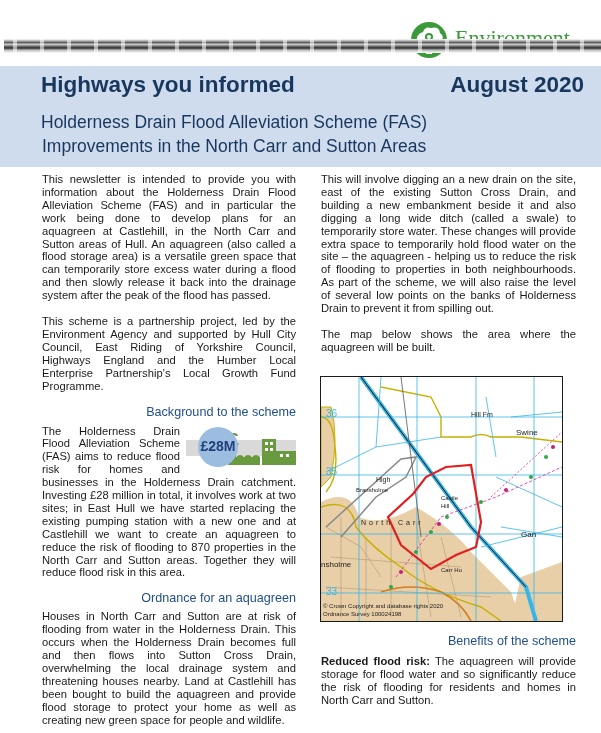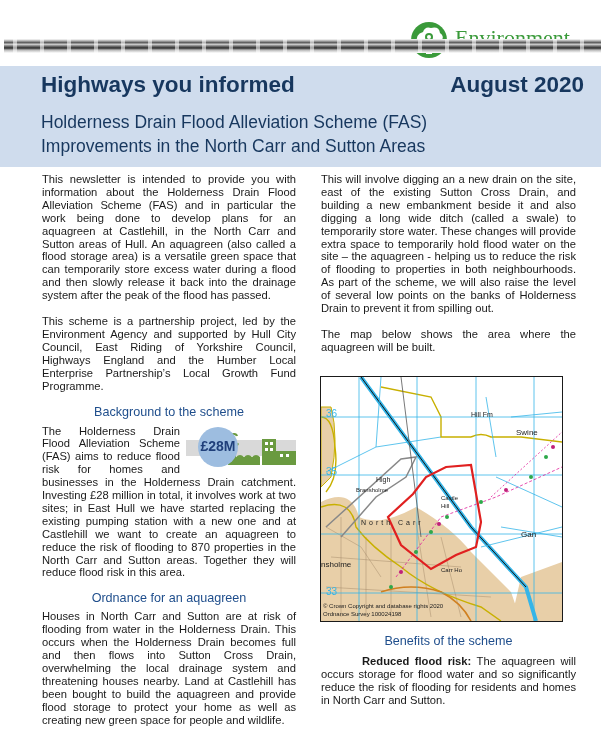--- a/index.html
+++ b/index.html
@@ -7,31 +7,31 @@
   .logo { position:absolute; left:405px; top:22px; width:196px; height:34px; }
   .logo-text { position:absolute; left:50px; top:3px; font-family:"Liberation Serif", serif; font-size:22px; color:#3a9a3a; white-space:nowrap; }
   .scan-rule { position:absolute; left:4px; right:0; top:39px; height:14px;
     background:
       repeating-linear-gradient(90deg, rgba(0,0,0,0) 0 9px, rgba(255,255,255,0.55) 9px 13px, rgba(0,0,0,0) 13px 27px),
       linear-gradient(180deg, #ffffff 0, #a8a8a8 2px, #4a4a4a 4px, #e0e0e0 5px, #7a7a7a 7px, #2c2c2c 9px, #b8b8b8 11px, #ffffff 14px);
   }
   .band { position:absolute; left:0; top:66px; width:601px; height:101px; background:#cfdced; }
   .kyi { position:absolute; left:41px; top:72px; font-size:22.5px; font-weight:bold; color:#17375e; }
   .date { position:absolute; right:17px; top:72px; font-size:22.5px; font-weight:bold; color:#17375e; }
-  .subtitle { position:absolute; left:41px; top:110px; font-size:17.5px; line-height:24px; color:#17375e; }
+  .subtitle { position:absolute; left:41px; top:110px; font-size:17.5px; line-height:24px; color:#17375e;text-align:center; }
   .col { position:absolute; font-size:11.2px; line-height:12.9px; text-align:justify; color:#1a1a1a; }
   .col p { margin:0; }
   .col-left { left:42px; top:173px; width:254px; }
   .col-right { left:321px; top:173px; width:255px; }
-  .h2 { font-size:12.6px; color:#1f4e8c; margin:0; line-height:14px; text-align:center; }
+  .h2 { font-size:12.6px; color:#1f4e8c; margin:0; line-height:14px; text-align:right; }
   .fig28 { float:right; width:110px; height:40px; position:relative; margin:2px 0 2px 6px; }
   .fig28 .bar { position:absolute; left:0; top:13px; width:110px; height:16px; background:#d9d9d9; }
   .fig28 .circle { position:absolute; left:4px; top:0; width:40px; height:40px; border-radius:50%; background:#9dbde0; display:flex; align-items:center; justify-content:center; font-weight:bold; font-size:14px; color:#1f3f7a;margin-left:8px; }
   .map { position:absolute; left:320px; top:376px; width:241px; height:244px; border:1px solid #1a1a1a; background:#ffffff; overflow:hidden; }
-  .reduced-label { font-weight:bold;margin-left:41px; }
+  .reduced-label { font-weight:bold; }
 </style>
 </head>
 <body>
 
 <div class="logo">
   <svg width="44" height="38" viewBox="0 0 44 38" style="position:absolute;left:2px;top:-2px;">
     <circle cx="22" cy="20" r="18" fill="#3a9a3a"></circle>
     <path d="M10 24 Q8 14 16 12 Q18 6 24 8 Q32 6 33 13 Q38 16 34 22 Q32 26 26 25 L25 34 L19 34 L19 25 Q12 28 10 24 Z" fill="#ffffff"></path>
     <circle cx="22" cy="17" r="4" fill="#3a9a3a"></circle>
     <circle cx="22" cy="17" r="2" fill="#ffffff"></circle>
@@ -154,14 +154,14 @@
       <text x="5" y="218" fill="#35b5e8" font-size="10">33</text>
       <text x="2" y="231" font-size="6">© Crown Copyright and database rights 2020</text>
       <text x="2" y="239" font-size="6">Ordnance Survey 100024198</text>
     </g>
   </svg>
 </div>
 
 <div class="col" style="left:321px; top:634px; width:255px;">
   <p class="h2">Benefits of the scheme</p>
   <p style="height:7px"></p>
-  <p><span class="reduced-label">Reduced flood risk:</span><span> The aquagreen will occurs storage for flood water and so significantly reduce the risk of flooding for residents and homes in North Carr and Sutton.</span></p>
+  <p><span class="reduced-label">Reduced flood risk:</span><span> The aquagreen will provide storage for flood water and so significantly reduce the risk of flooding for residents and homes in North Carr and Sutton.</span></p>
 </div>
 
 </body></html>

